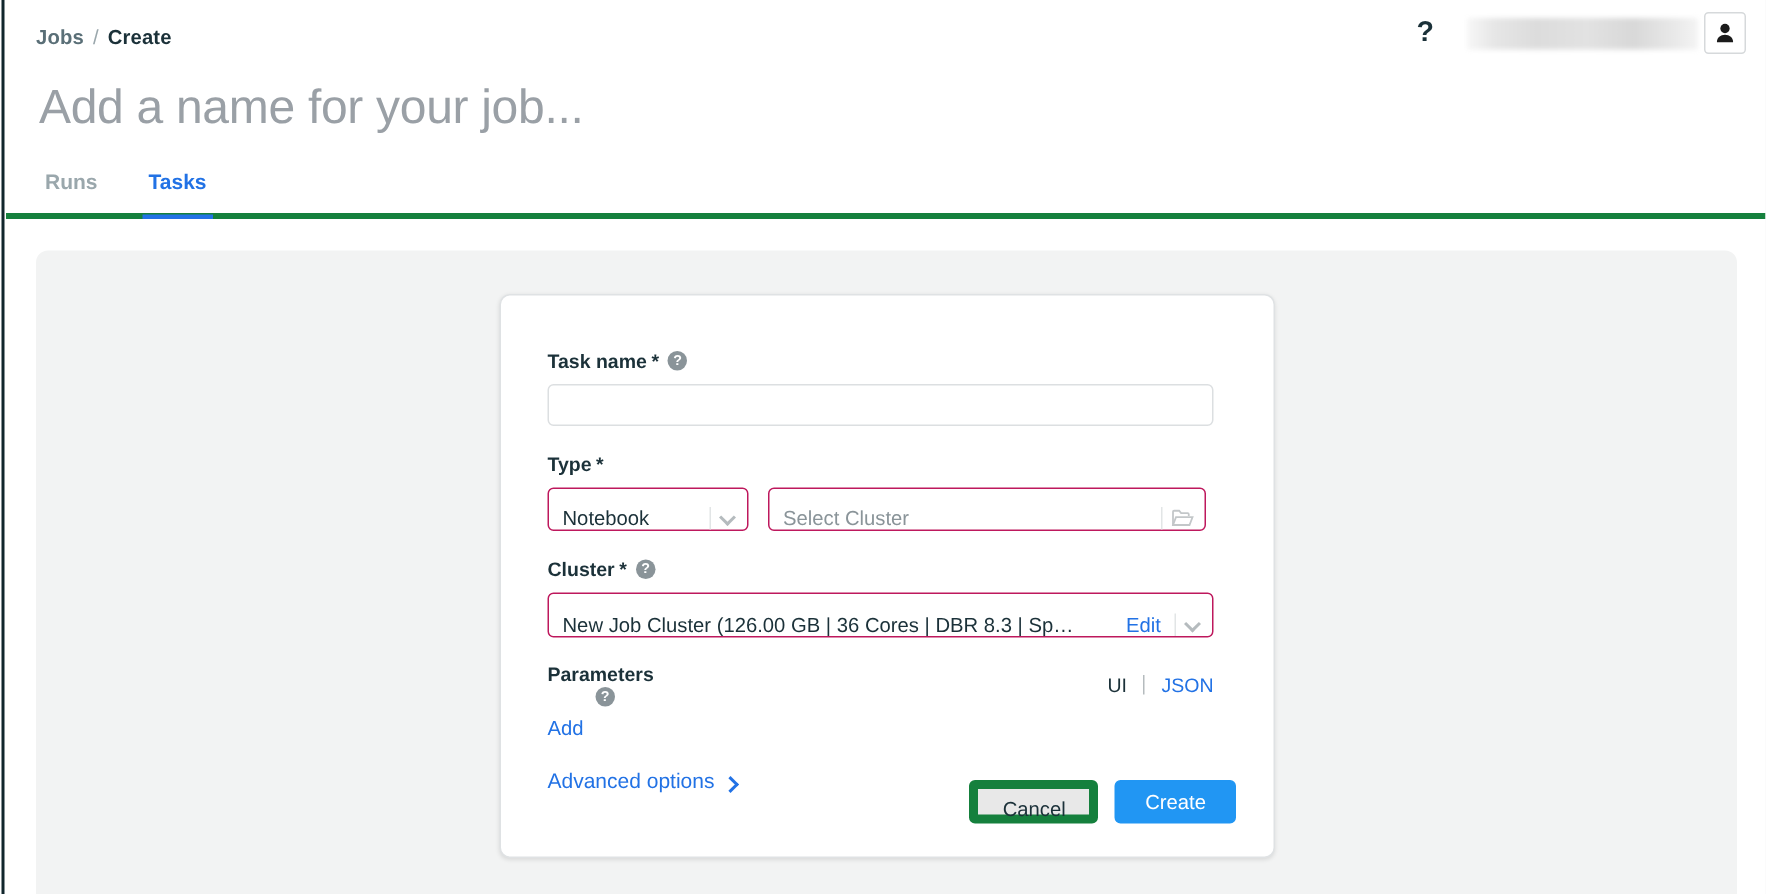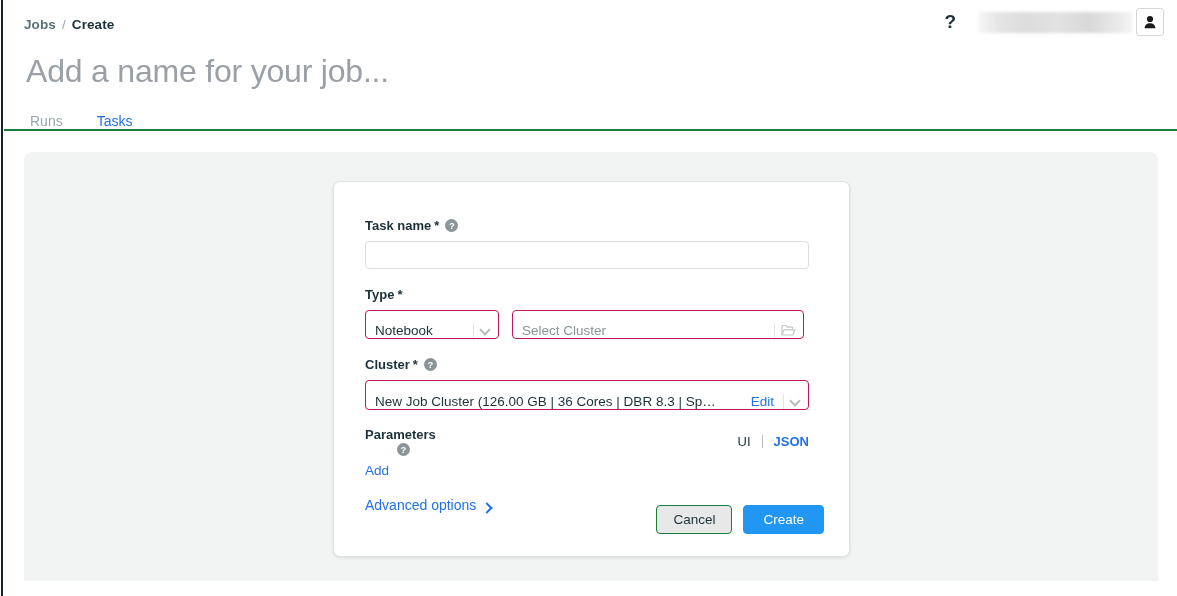--- a/index.html
+++ b/index.html
@@ -33,23 +33,23 @@
     left: 4px;
     top: 0;
     width: 1173px;
     height: 596px;
     background: #ffffff;
   }
 
   
   .header {
     position: relative;
-    height: 131px;
-    background: #ffffff;
-    border-bottom: 2px solid #15803d;
+    height: 146px;
+    background: #ffffff;
+    border-bottom: 4px solid #15803d;
     box-sizing: border-box;
   }
 
   .breadcrumb {
     position: absolute;
     left: 20px;
     top: 16px;
     font-size: 13.5px;
     line-height: 18px;
     letter-spacing: 0.1px;
@@ -87,21 +87,21 @@
     position: absolute;
     left: 22px;
     top: 106px;
     display: flex;
     align-items: flex-end;
     height: 40px;
   }
   .tab {
     font-size: 14px;
     line-height: 18px;
-    font-weight: 400;
+    font-weight: 700;
     color: #9aa7ac;
     padding: 0 4px 13px 4px;
     margin-right: 26px;
     border-bottom: 3px solid transparent;
     cursor: pointer;
     box-sizing: border-box;
   }
   .tab.active {
     color: #2272e5;
     border-bottom-color: #2272e5;
@@ -325,21 +325,20 @@
   }
   .params-toggle .tgl-sep {
     width: 1px;
     height: 13px;
     background: #b5bbbe;
     margin: 0 11px;
   }
   .params-toggle .tgl-json {
     color: #2272e5;
     cursor: pointer;
-    font-weight: bold;
   }
 
   .link-blue {
     color: #2272e5;
     font-size: 13.5px;
     line-height: 18px;
     cursor: pointer;
     display: inline-block;
   }
   .add-link { margin-top: 6px; }
@@ -382,21 +381,21 @@
     font-size: 13.5px;
     height: 29px;
     border-radius: 4px;
     cursor: pointer;
     box-sizing: border-box;
     padding: 0 16px;
     line-height: 27px;
   }
   .btn-cancel {
     background: #e8e8e8;
-    border: 1px solid #15803d;
+    border: 6px solid #15803d;
     color: #1b3139;
     margin-right: 11px;
   }
   .btn-create {
     background: #2196f3;
     border: 1px solid #2196f3;
     color: #ffffff;
     padding: 0 19px;
   }
 </style>

